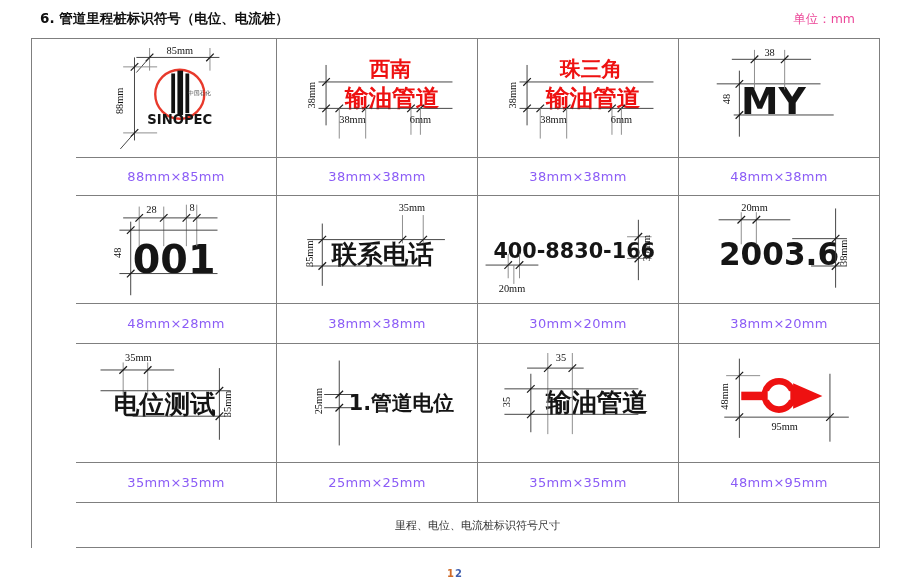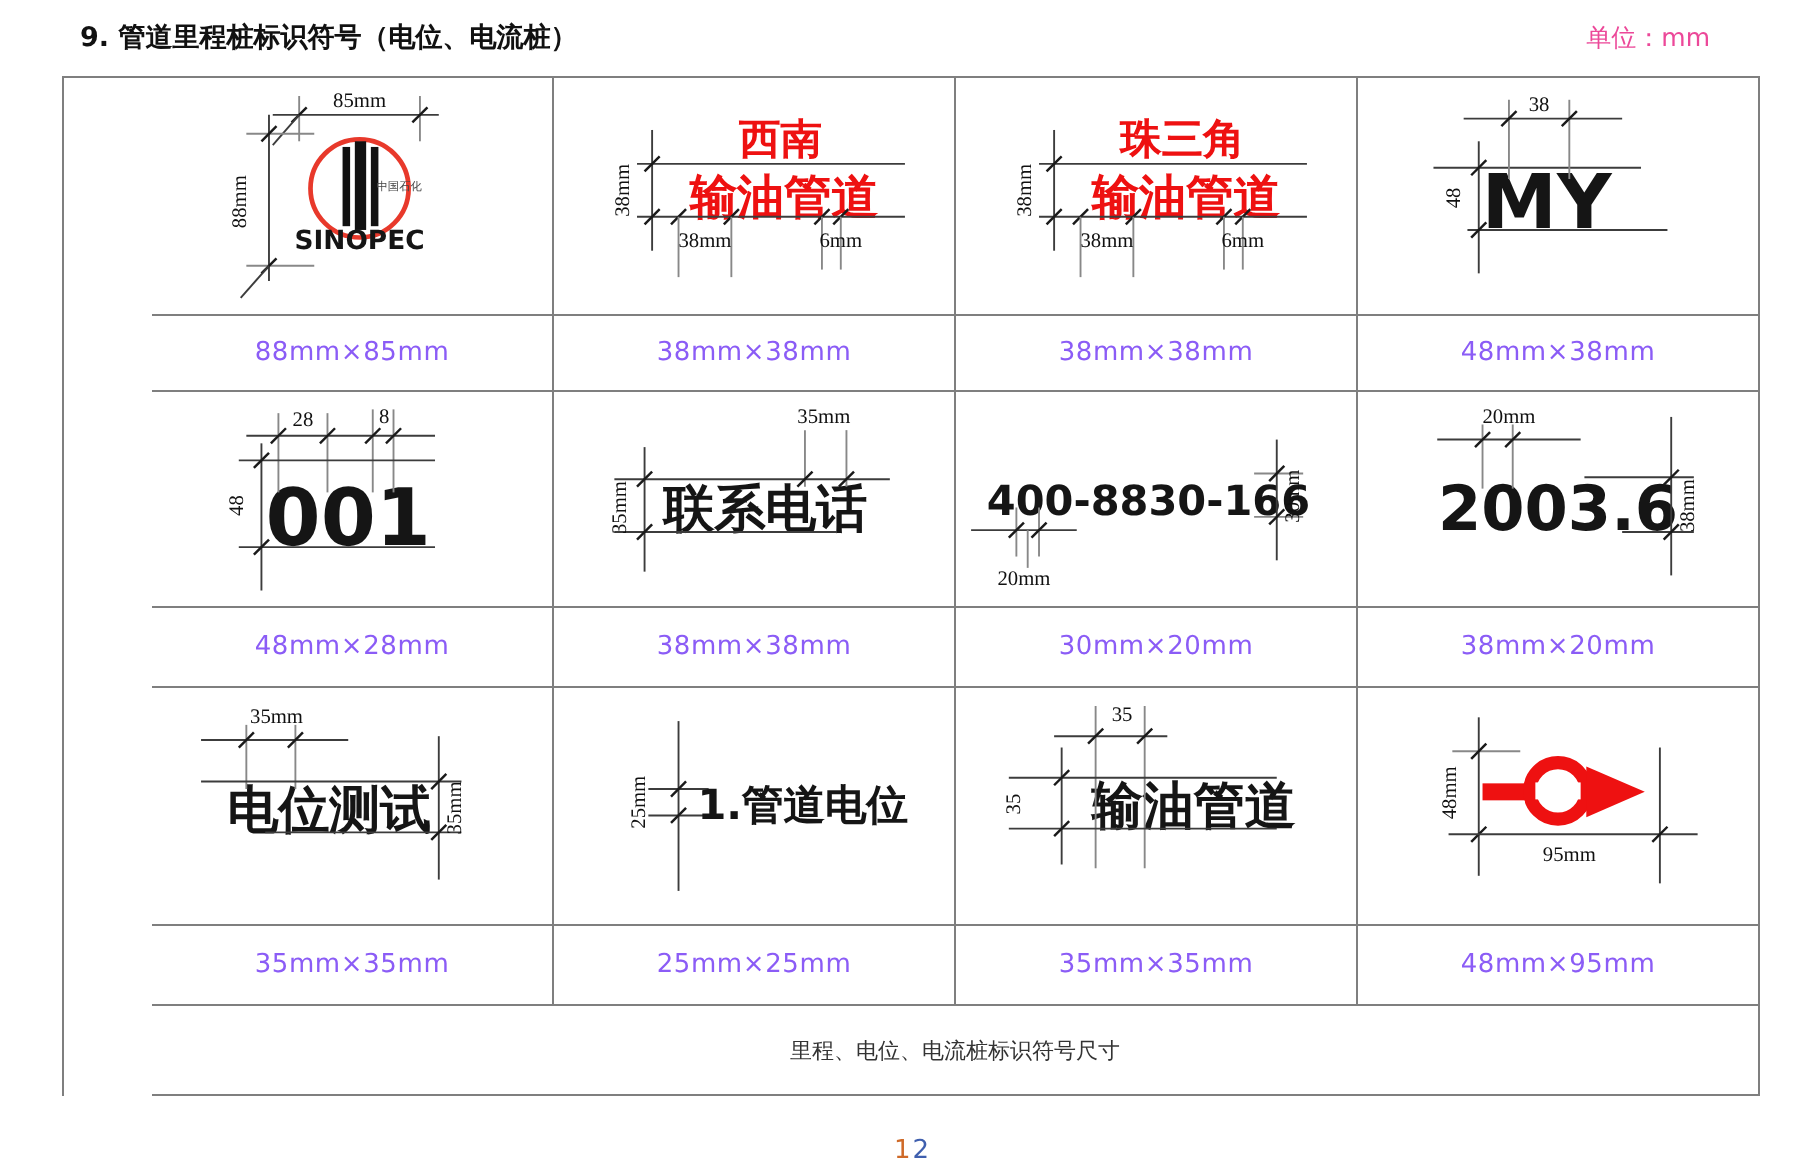--- a/index.html
+++ b/index.html
@@ -14,29 +14,29 @@
 .cell { border-right:1px solid #7f7f7f; border-bottom:1px solid #7f7f7f; position:relative; overflow:hidden; }
 .caption { display:flex; align-items:center; justify-content:center; font-size:13px; color:#8b5cf6; letter-spacing:0.3px; }
 .note-row { grid-column:1 / span 4; display:flex; align-items:center; justify-content:center; font-size:11px; color:#333333; }
 svg { display:block; width:100%; height:100%; }
 .dl  { stroke:#3c3c3c; stroke-width:1; fill:none; }
 .ext { stroke:#888888; stroke-width:1; fill:none; }
 .tick{ stroke:#1a1a1a; stroke-width:1.3; }
 .dimtext { font-family:"Liberation Serif","DejaVu Serif",serif; font-size:11px; fill:#111111; }
 .sym { font-family:"DejaVu Sans","Liberation Sans",sans-serif; font-weight:900; fill:#151515; }
 .red { fill:#ee1111; }
-.pagenum { position:absolute; top:568px; left:447px; font-size:13px; font-weight:normal; letter-spacing:1px; }
+.pagenum { position:absolute; top:568px; left:447px; font-size:10px; font-weight:bold; letter-spacing:1px; }
 .pagenum .d1 { color:#cf6a28; }
 .pagenum .d2 { color:#3f5fae; }
 </style>
 </head>
 <body>
 
 <div class="page-header">
-  <div class="doc-title">9. 管道里程桩标识符号（电位、电流桩）</div>
+  <div class="doc-title">6. 管道里程桩标识符号（电位、电流桩）</div>
   <div class="unit-label">单位：mm</div>
 </div>
 
 <div class="marker-table">
 
   <div class="cell">
     <svg viewBox="0 0 212 118">
       <g>
         <line class="ext" x1="78" y1="6" x2="78" y2="30"></line>
         <line class="ext" x1="142" y1="6" x2="142" y2="30"></line>

